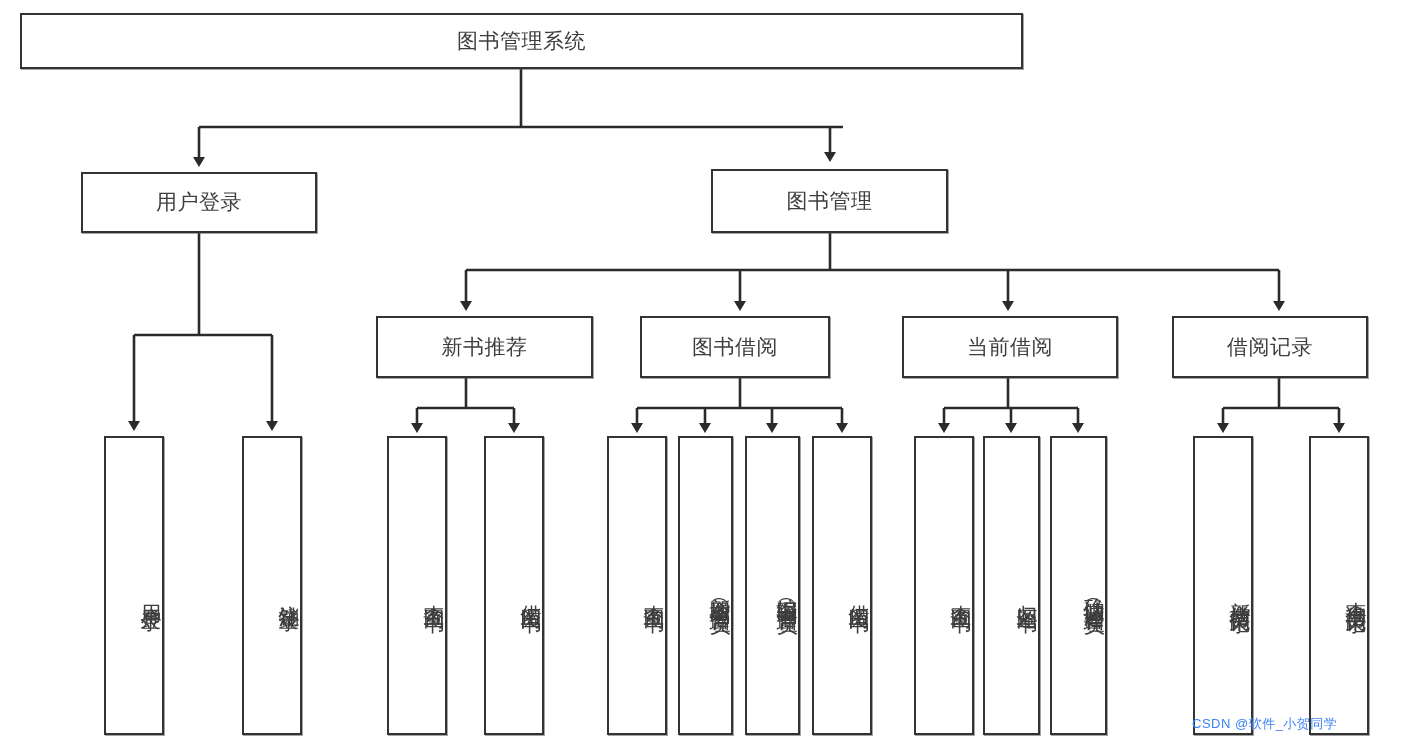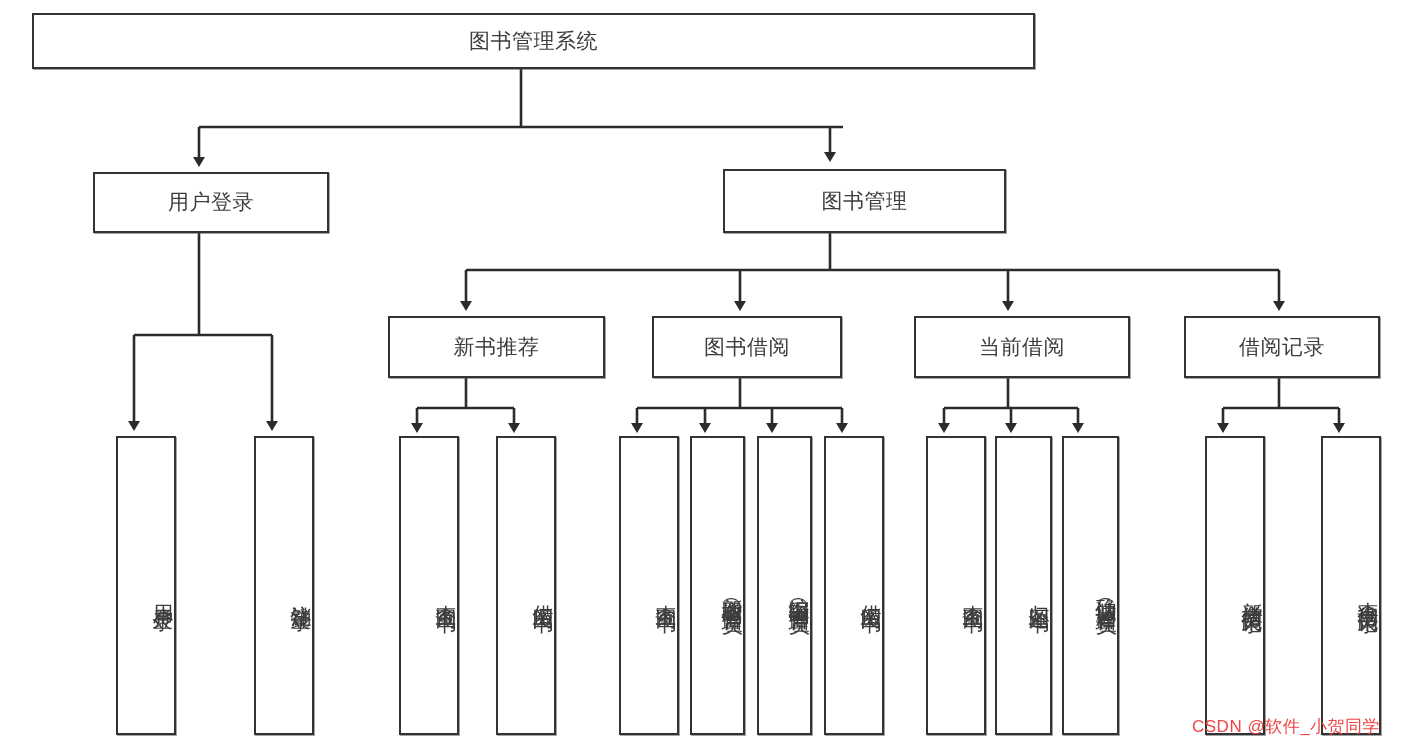--- a/index.html
+++ b/index.html
@@ -30,21 +30,20 @@
     box-sizing: border-box;
     background: #ffffff;
     border: 2px solid #333333;
     box-shadow: 1px 1px 0 rgba(90,90,90,0.55);
     display: flex;
     align-items: center;
     justify-content: center;
     color: #3d3d3d;
     text-align: center;
     line-height: 1.08;
-    margin-left: 12px;
   }
   .node.horiz {
     font-size: 21px;
     letter-spacing: 0.5px;
   }
   .node.vert {
     writing-mode: vertical-rl;
     text-orientation: upright;
     font-size: 21px;
     letter-spacing: 2.5px;
@@ -54,22 +53,22 @@
   }
   .node .lbl {
     display: block;
     white-space: pre-line;
   }
   .node.vert .lbl {
     white-space: normal;
   }
   .watermark {
     position: absolute;
-    color: #ef4444;
-    font-size: 17px;
+    color: #3b82f6;
+    font-size: 13px;
     letter-spacing: 0.5px;
     white-space: nowrap;
   }
 </style>
 </head>
 <body>
 
 <div id="canvas">
 
   <svg id="wires" viewBox="0 0 1405 747">
@@ -122,21 +121,21 @@
     </g>
   </svg>
 
   <div class="node horiz" style="left:20px; top:13px; width:1003px; height:56px;">
     <span class="lbl">图书管理系统</span>
   </div>
 
   <div class="node horiz" style="left:81px; top:172px; width:236px; height:61px;">
     <span class="lbl">用户登录</span>
   </div>
-  <div class="node horiz" style="left:711px; top:169px; width:283px; height:64px;">
+  <div class="node horiz" style="left:711px; top:169px; width:237px; height:64px;">
     <span class="lbl">图书管理</span>
   </div>
 
   <div class="node horiz" style="left:376px; top:316px; width:217px; height:62px;">
     <span class="lbl">新书推荐</span>
   </div>
   <div class="node horiz" style="left:640px; top:316px; width:190px; height:62px;">
     <span class="lbl">图书借阅</span>
   </div>
   <div class="node horiz" style="left:902px; top:316px; width:216px; height:62px;">

